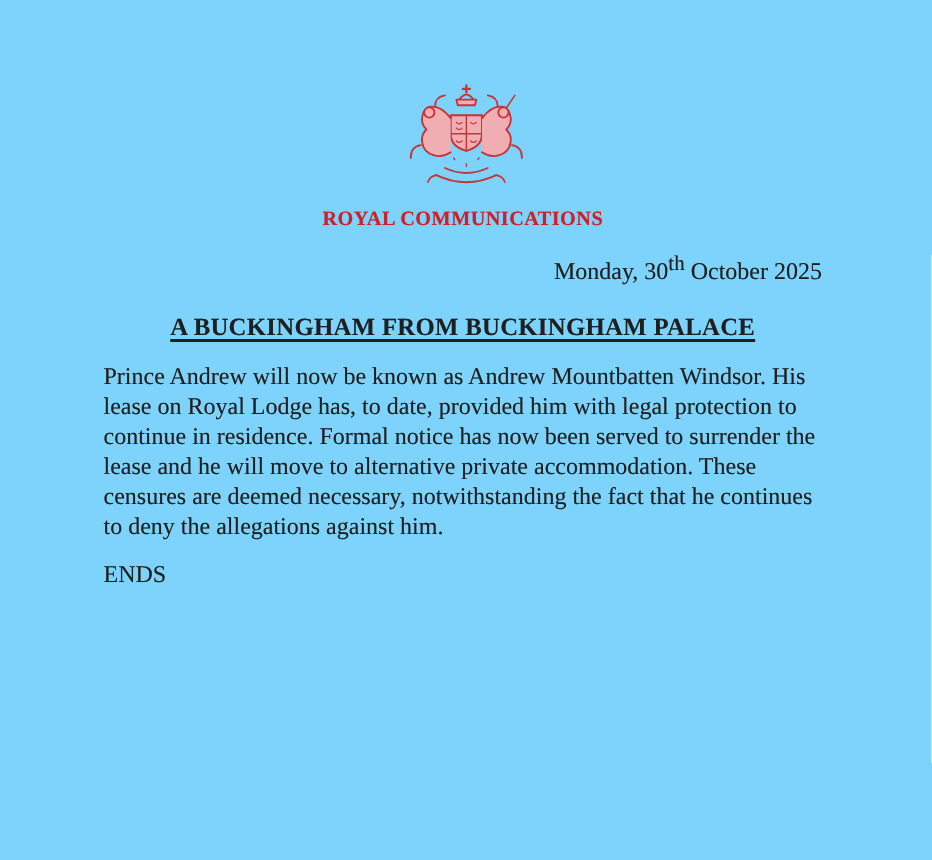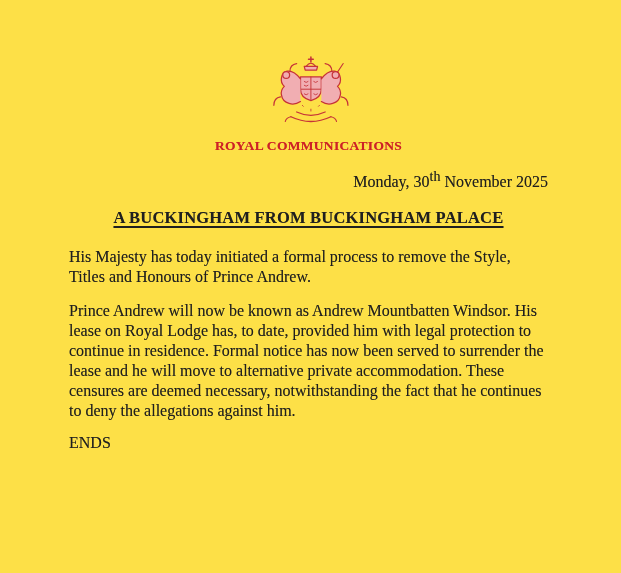--- a/index.html
+++ b/index.html
@@ -1,20 +1,20 @@
 <!DOCTYPE html>
 <html><head>
 <meta charset="utf-8">
 <style>
   html, body { margin: 0; padding: 0; background: #ffffff; }
   .page {
     position: relative;
     width: 621px;
     height: 573px;
-    background: #fde047;
+    background: #7dd3fc;
     box-sizing: border-box;
     padding: 55px 0 0 69px;
     overflow: hidden;
     font-family: "Liberation Serif", "DejaVu Serif", serif;
     color: #1f1f1f;
     text-shadow: 0 0 0.4px rgba(30,30,30,0.45);
   }
   .crest-wrap { width: 479px; text-align: center; line-height: 0; }
   svg.crest { width: 86px; height: 76px; filter: blur(0.3px); }
   .org {
@@ -94,26 +94,24 @@
         <path d="M32 60 q15 7 30 0"></path>
         <path d="M26 65 q21 10 42 0" stroke-width="1.4"></path>
         <path d="M26 65 q-5 1 -6 5 M68 65 q5 1 6 5" stroke-width="1.1"></path>
         <path d="M38 53 l1 1 M56 53 l-1 1 M47 57 v2" stroke-width="0.9"></path>
       </g>
     </svg>
   </div>
 
   <div class="org">ROYAL COMMUNICATIONS</div>
 
-  <div class="date"><span>Monday, 30</span><sup>th</sup><span> November 2025</span></div>
+  <div class="date"><span>Monday, 30</span><sup>th</sup><span> October 2025</span></div>
 
   <h1 class="title">A BUCKINGHAM FROM BUCKINGHAM PALACE</h1>
 
-  <p class="para first">His Majesty has today initiated a formal process to remove the Style,
-Titles and Honours of Prince Andrew.</p>
   <p class="para">Prince Andrew will now be known as Andrew Mountbatten Windsor. His
 lease on Royal Lodge has, to date, provided him with legal protection to
 continue in residence. Formal notice has now been served to surrender the
 lease and he will move to alternative private accommodation. These
 censures are deemed necessary, notwithstanding the fact that he continues
 to deny the allegations against him.</p>
 
   <p class="ends">ENDS</p>
 
 </div>

